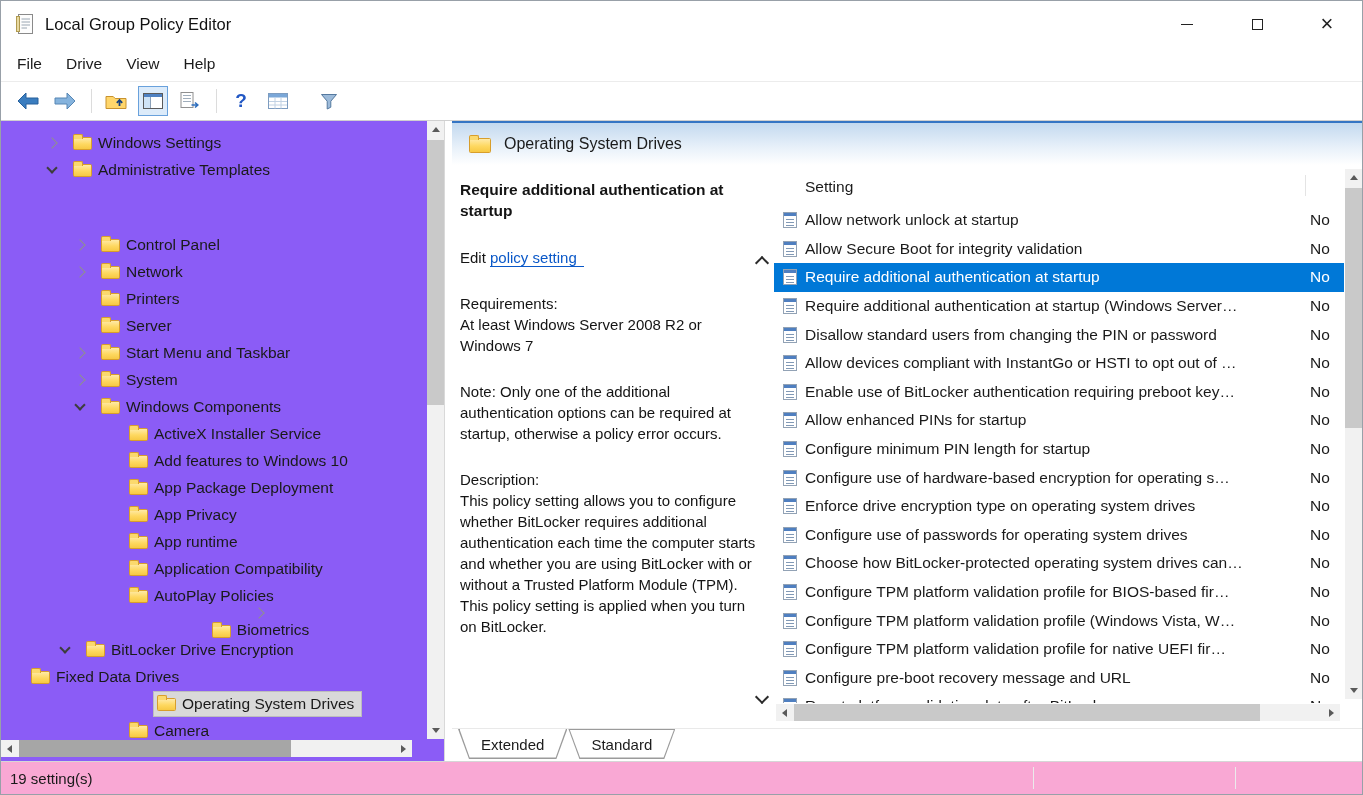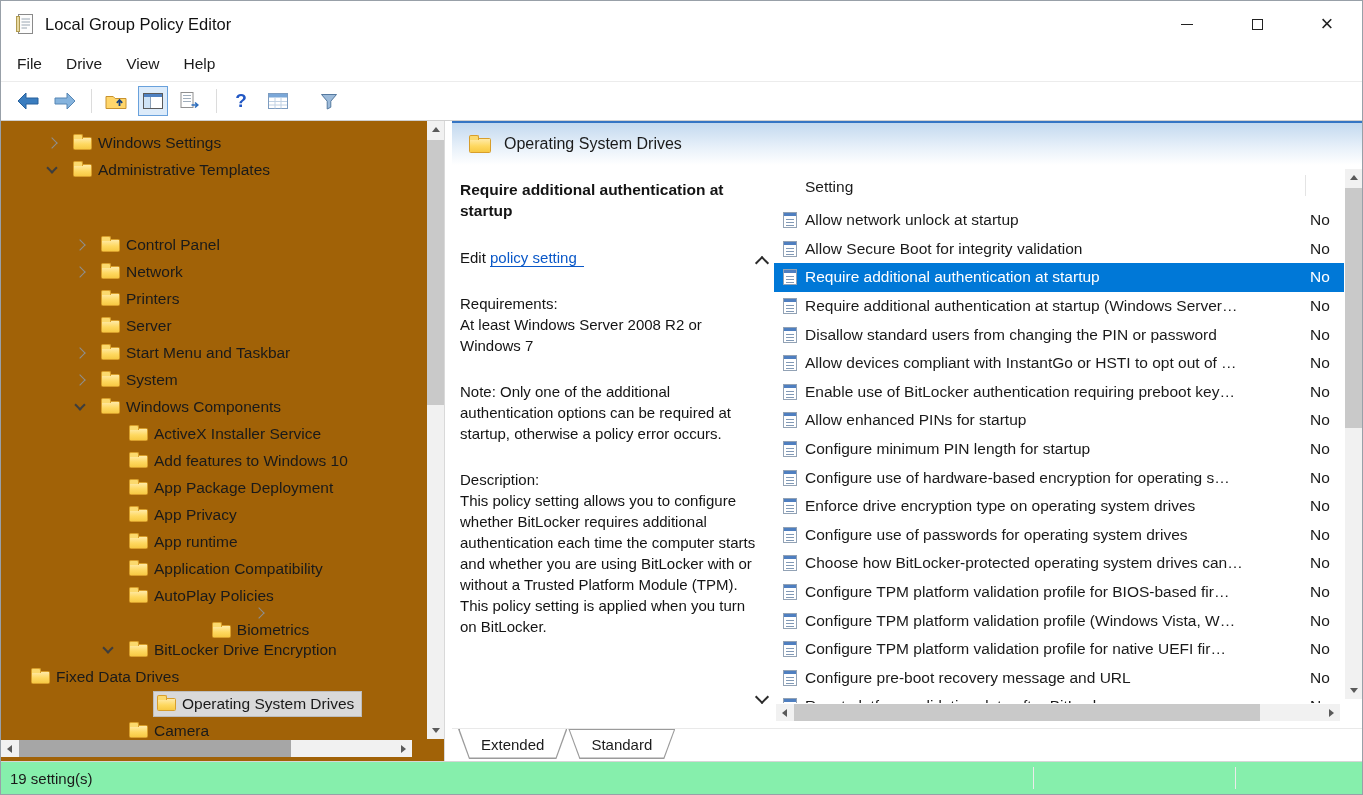--- a/index.html
+++ b/index.html
@@ -24,21 +24,21 @@
   .toolbar{position:absolute;top:80px;left:0;right:0;height:40px;border-top:1px solid #ececec;border-bottom:1px solid #d0d0d0;display:flex;align-items:center;padding-left:12px;background:#fff;}
   .tbtn{width:30px;height:30px;display:flex;align-items:center;justify-content:center;margin-right:7px;flex:none;}
   .tbtn.pressed{border:1px solid #69a1dc;background:#dcebfa;}
   .tsep{width:1px;height:24px;background:#dcdcdc;margin:0 9px 0 4px;flex:none;}
   .help-q{font-size:19px;font-weight:700;color:#2257c4;}
 
   
   .main{position:absolute;top:120px;left:0;right:0;height:640px;background:#fff;}
 
   
-  .tree-pane{position:absolute;left:0;top:0;bottom:0;width:444px;border-right:1px solid #d9d9d9;background:#a16207;overflow:hidden;}
+  .tree-pane{position:absolute;left:0;top:0;bottom:0;width:444px;border-right:1px solid #d9d9d9;background:#8b5cf6;overflow:hidden;}
   .tree-rows{position:absolute;top:8px;left:0;right:18px;bottom:22px;overflow:hidden;}
   .tree-row{display:flex;align-items:center;height:27px;white-space:nowrap;font-size:15.5px;}
   .chev-slot{width:26px;flex:none;display:flex;align-items:center;}
   .chev{display:none;width:8px;height:8px;border-right:1.6px solid #8f8f8f;border-bottom:1.6px solid #8f8f8f;transform:rotate(-45deg);margin-left:5px;}
   .tree-row[data-chevron="collapsed"] .chev{display:block;}
   .tree-row[data-chevron="expanded"] .chev{display:block;transform:rotate(45deg);border-color:#3d3d3d;border-width:2px;margin-top:-3px;}
   .row-content{display:flex;align-items:center;gap:6px;padding:3px 7px 3px 3px;border:1px solid transparent;}
   .tree-row.selected .row-content{background:#d9d9d9;border-color:#bdbdbd;}
   .folder-icon{position:relative;width:19px;height:13px;flex:none;background:linear-gradient(#ffeaa8,#fed860 55%,#f7c944);border:1px solid #d89e2b;border-radius:1.5px;margin-top:2px;}
   .folder-icon::before{content:"";position:absolute;top:-4px;left:-1px;width:8px;height:4px;background:#fbd96d;border:1px solid #d89e2b;border-bottom:none;border-radius:2px 2px 0 0;}
@@ -97,21 +97,21 @@
   
   .tabs-line{position:absolute;left:0;right:0;bottom:32px;height:1px;background:#e9e9e9;}
   .tabs{position:absolute;left:6px;bottom:2px;height:30px;display:flex;align-items:flex-end;}
   .tab{position:relative;height:30px;margin-right:1px;}
   .tab-shape{position:absolute;top:0;left:0;right:0;bottom:0;background:#9b9b9b;clip-path:polygon(0 0,100% 0,calc(100% - 11px) 100%,11px 100%);}
   .tab-shape-inner{position:absolute;top:1px;left:1.5px;right:1.5px;bottom:1.4px;background:#fff;clip-path:polygon(0 0,100% 0,calc(100% - 10.2px) 100%,10.2px 100%);}
   .tab.active .tab-shape-inner{top:0;}
   .tab-label{position:relative;display:flex;height:100%;align-items:center;justify-content:center;padding:0 23px;font-size:15px;color:#1b1b1b;}
 
   
-  .statusbar{position:absolute;left:0;right:0;bottom:0;height:33px;border-top:1px solid #d6d6d6;background:#86efac;display:flex;align-items:center;padding-left:9px;font-size:15px;color:#1a1a1a;}
+  .statusbar{position:absolute;left:0;right:0;bottom:0;height:33px;border-top:1px solid #d6d6d6;background:#f9a8d4;display:flex;align-items:center;padding-left:9px;font-size:15px;color:#1a1a1a;}
   .status-div{position:absolute;top:5px;bottom:5px;width:1px;background:#ebebeb;}
 </style>
 </head>
 <body>
 
 <div id="window">
 
   <div class="titlebar">
     <span class="app-icon">
       <svg width="20" height="22" viewBox="0 0 20 22">
@@ -351,21 +351,21 @@
           <div class="tree-row" data-chevron="collapsed" style="padding-left: 98px; flex-direction: column;">
             <span class="chev-slot">
               <span class="chev"></span>
             </span>
             <span class="row-content">
               <span class="folder-icon"></span>
               <span class="tree-label">Biometrics</span>
             </span>
           </div>
 
-          <div class="tree-row" data-chevron="expanded" style="padding-left: 98px;">
+          <div class="tree-row" data-chevron="expanded" style="padding-left: 55px;">
             <span class="chev-slot">
               <span class="chev"></span>
             </span>
             <span class="row-content">
               <span class="folder-icon"></span>
               <span class="tree-label">BitLocker Drive Encryption</span>
             </span>
           </div>
 
           <div class="tree-row" data-chevron="none" style="">

